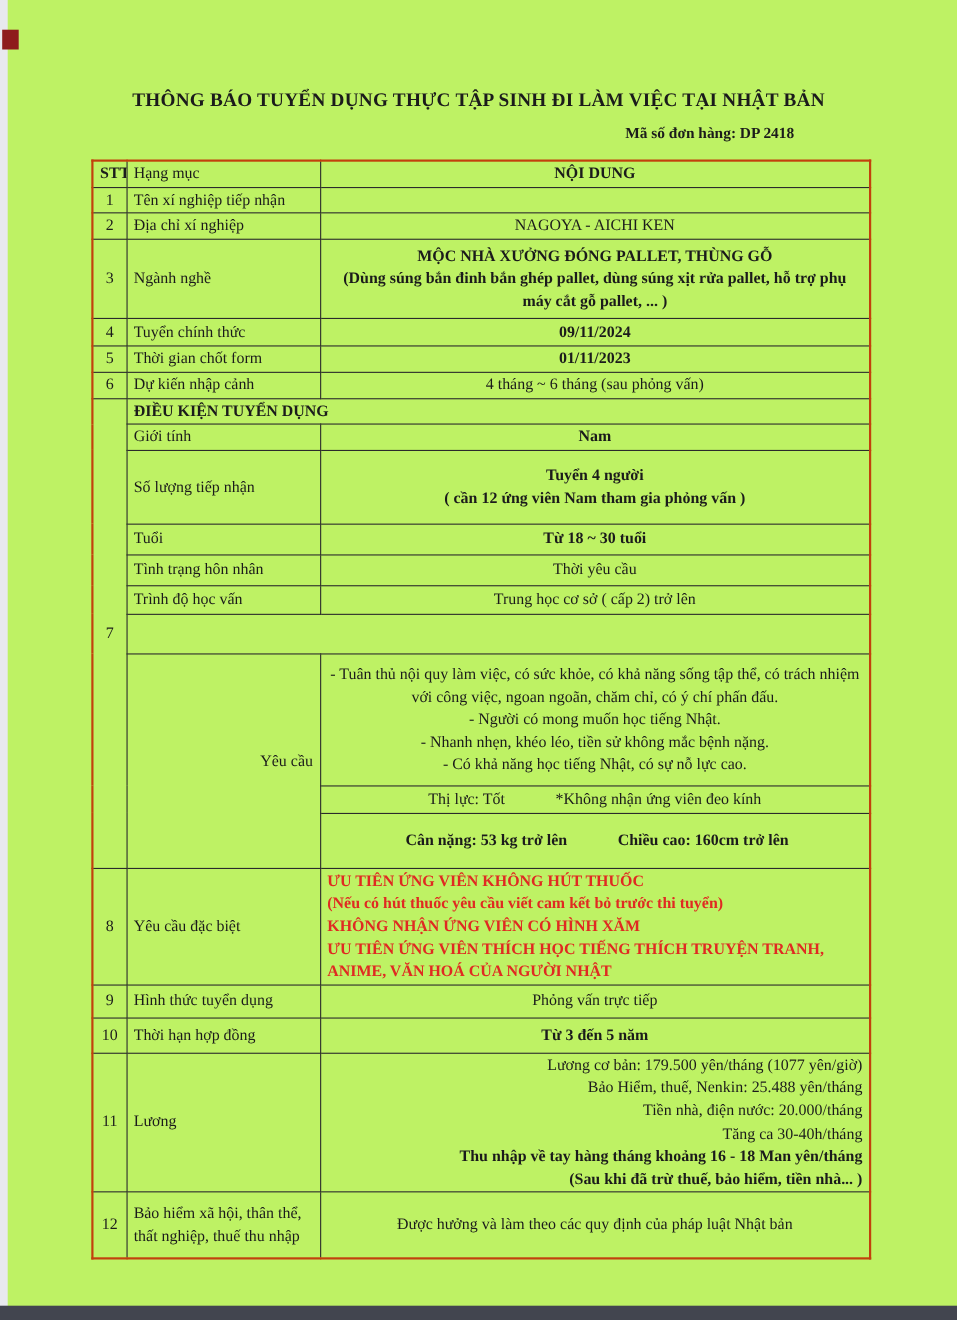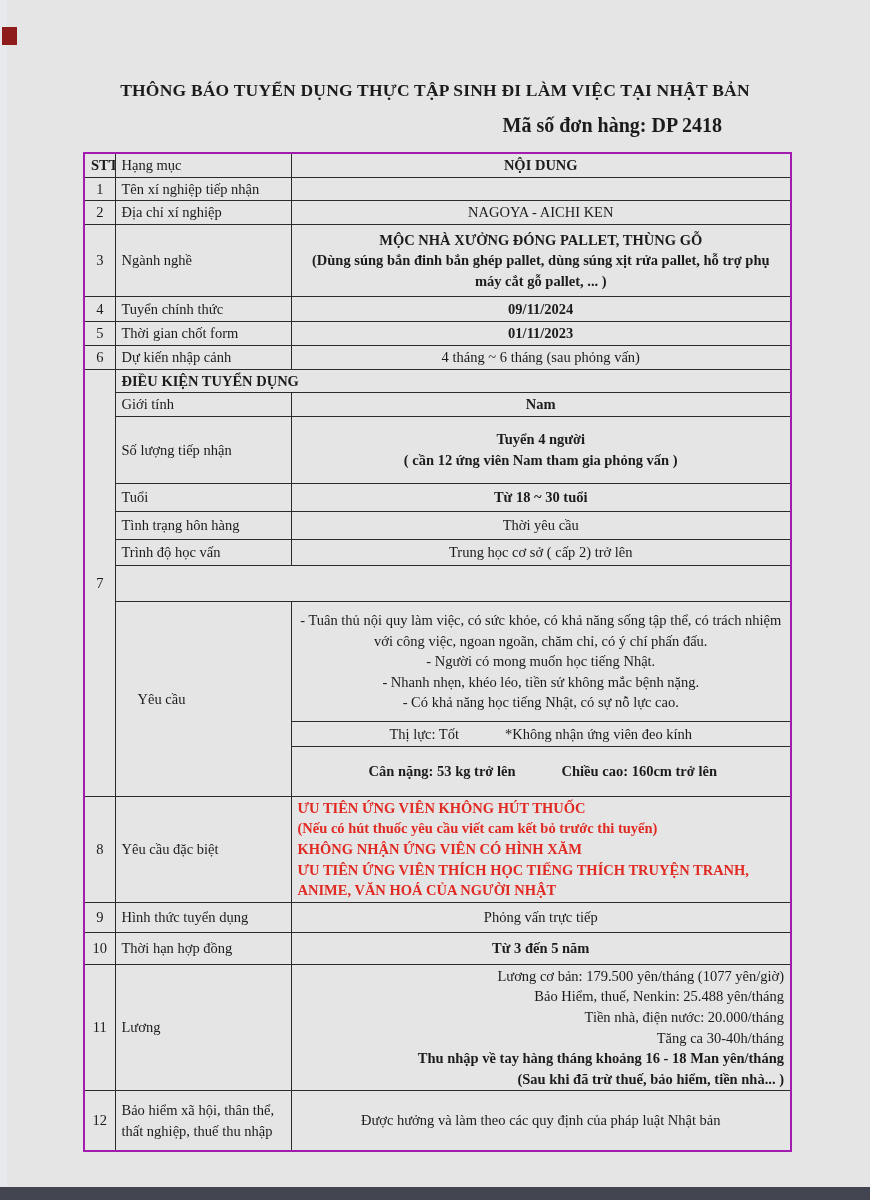--- a/index.html
+++ b/index.html
@@ -1,28 +1,28 @@
 <!DOCTYPE html>
 <html><head>
 <meta charset="utf-8">
 <style>
   html,body { margin:0; padding:0; background:#ffffff; }
   .page {
-    position:relative; width:870px; height:1200px; background:#e5e5e5;
+    position:relative; width:870px; height:1200px; background:#bef264;
     font-family:"Liberation Serif","DejaVu Serif",serif; color:#1b1b1b;
     overflow:hidden;
   }
   .left-strip { position:absolute; left:0; top:0; width:7px; height:1200px; background:#e8e9ee; }
   .corner-marker { position:absolute; left:2px; top:27px; width:15px; height:18px; background:#8e1c1c; }
   .bottom-bar { position:absolute; left:0; bottom:0; width:870px; height:13px; background:#42454f; }
 
   .title { padding-top:80px; text-align:center; font-weight:bold; font-size:17.5px; letter-spacing:0.2px; }
-  .order-code { margin-top:13px; text-align:right; padding-right:148px; font-weight:bold; font-size:20px; }
+  .order-code { margin-top:13px; text-align:right; padding-right:148px; font-weight:bold; font-size:14px; }
 
-  table.doc { border-collapse:collapse; margin:15px 0 0 83px; width:707px; table-layout:fixed; border:2px solid #a21caf; }
+  table.doc { border-collapse:collapse; margin:15px 0 0 83px; width:707px; table-layout:fixed; border:2px solid #c2410c; }
   table.doc td { border:1.5px solid #2b2b2b; padding:1px 6px; font-size:14.5px; vertical-align:middle; line-height:1.42; overflow:hidden; }
   .c-stt   { text-align:center; padding:1px 2px; }
   .c-label { font-weight:normal; text-align:left; padding-left:5px; }
   .c-val   { text-align:center; }
   .bold    { font-weight:bold; }
   .section-head { font-weight:bold; text-align:left; }
   .red-cell { color:#e02a22; font-weight:bold; text-align:left; padding-left:8px; line-height:1.5; }
   .bullets { text-align:center; line-height:1.52; padding:4px 10px; }
   .vision-row { display:flex; justify-content:center; gap:46px; font-weight:normal; }
   .measure-row { display:flex; justify-content:center; gap:46px; font-weight:bold; padding-left:4px; }
@@ -104,32 +104,32 @@
       <td class="c-val">
         <div class="bold">Tuyển 4 người</div>
         <div class="bold">( cần 12 ứng viên Nam tham gia phỏng vấn )</div>
       </td>
     </tr>
     <tr style="height:28px">
       <td class="c-label">Tuổi</td>
       <td class="c-val bold">Từ 18 ~ 30 tuổi</td>
     </tr>
     <tr style="height:28px">
-      <td class="c-label">Tình trạng hôn hàng</td>
+      <td class="c-label">Tình trạng hôn nhân</td>
       <td class="c-val">Thời yêu cầu</td>
     </tr>
     <tr style="height:26px">
       <td class="c-label">Trình độ học vấn</td>
       <td class="c-val">Trung học cơ sở ( cấp 2) trở lên</td>
     </tr>
     <tr style="height:36px">
       <td colspan="2"></td>
     </tr>
     <tr style="height:120px">
-      <td class="c-label" style="text-align:left; padding-left:22px;" rowspan="3">Yêu cầu</td>
+      <td class="c-label" style="text-align:right; padding-left:6px;" rowspan="3">Yêu cầu</td>
       <td class="bullets">
         <div>- Tuân thủ nội quy làm việc, có sức khỏe, có khả năng sống tập thể, có trách nhiệm với công việc, ngoan ngoãn, chăm chỉ, có ý chí phấn đấu.</div>
         <div>- Người có mong muốn học tiếng Nhật.</div>
         <div>- Nhanh nhẹn, khéo léo, tiền sử không mắc bệnh nặng.</div>
         <div>- Có khả năng học tiếng Nhật, có sự nỗ lực cao.</div>
       </td>
     </tr>
     <tr style="height:25px">
       <td>
         <div class="vision-row">

